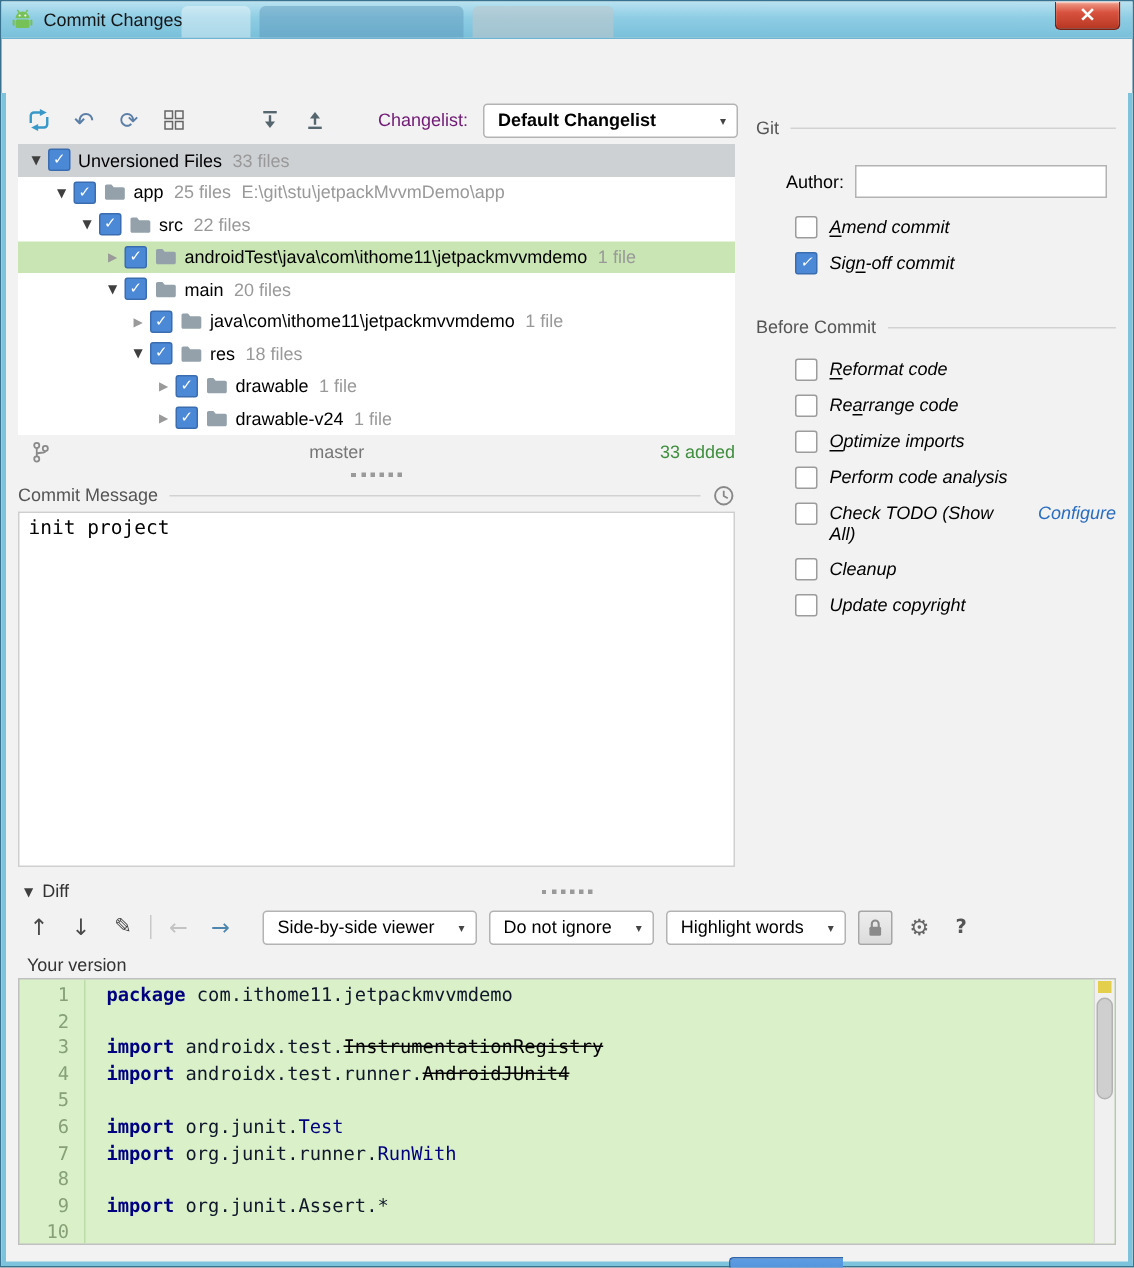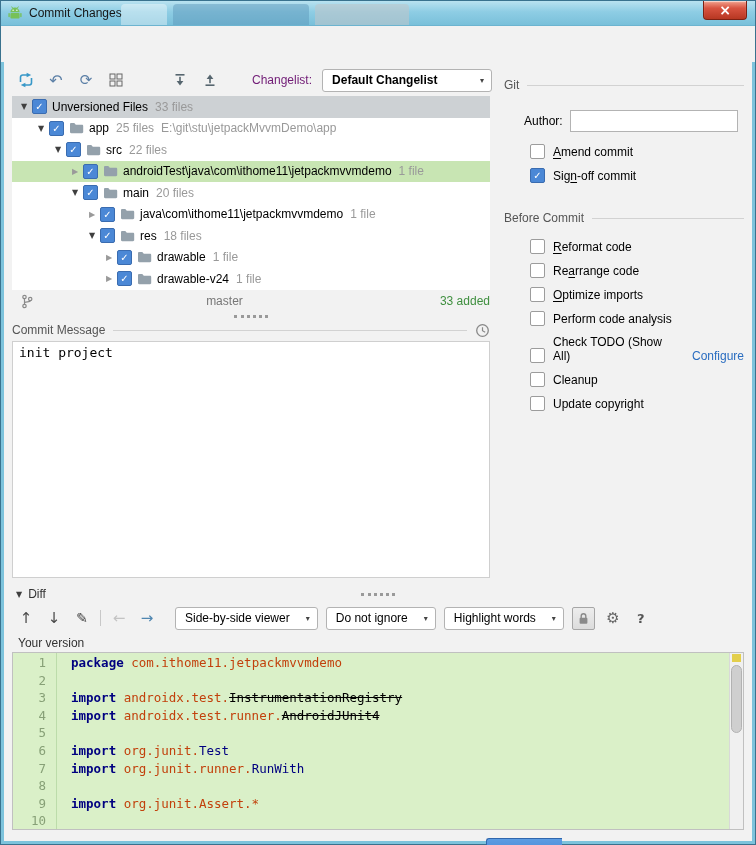--- a/index.html
+++ b/index.html
@@ -50,21 +50,21 @@
 .splitter{height:9px;flex:none;display:flex;align-items:center;justify-content:center;cursor:row-resize;}
 .splitter i{width:34px;border-top:3px dotted #9a9a9a;display:block;}
 
 .sec-header{display:flex;align-items:center;gap:8px;height:18px;flex:none;font-size:12px;color:#555;}
 .hline{flex:1;border-top:1px solid #d2d2d2;}
 .cm-box{flex:1;background:#fff;border:1px solid #cfcfcf;margin-top:2px;font-family:"DejaVu Sans Mono",monospace;font-size:13px;color:#000;padding:3px 6px;cursor:text;}
 
 .author-row{display:flex;align-items:center;gap:7px;margin-top:16px;padding-left:20px;font-size:12px;color:#000;flex:none;}
 .author-row input{width:168px;height:22px;border:1px solid #b3b3b3;background:#fff;padding:0 4px;font:12px "Liberation Sans",sans-serif;}
 .opts{display:flex;flex-direction:column;gap:9px;padding-left:26px;margin-top:12px;flex:none;}
-.opt{display:flex;align-items:flex-end;gap:8px;font-size:12px;color:#000;cursor:pointer;}
+.opt{display:flex;align-items:flex-start;gap:8px;font-size:12px;color:#000;cursor:pointer;font-style:italic;}
 .opt u{text-underline-offset:2px;}
 .link{color:#2a6dc0;margin-left:4px;cursor:pointer;}
 .mt2{margin-top:26px;}
 
 .diff-header{height:16px;flex:none;margin-top:8px;display:flex;align-items:center;gap:6px;font-size:12px;color:#333;position:relative;padding-left:4px;cursor:pointer;}
 .diff-header .tri{font-size:8px;color:#3f3f3f;}
 .diff-header .dots{position:absolute;left:50%;transform:translateX(-50%);width:34px;border-top:3px dotted #9a9a9a;}
 .diff-toolbar{height:32px;flex:none;display:flex;align-items:center;gap:8px;padding:0 4px;}
 .dt{font-size:15px;color:#4a4a4a;}
 .dt.dis{color:#c3c3c3;}
@@ -74,21 +74,21 @@
 .gear{font-size:15px;color:#666;}
 .qmark{font-size:13px;font-weight:bold;color:#555;}
 .pane-title{height:16px;flex:none;font-size:12px;color:#333;padding-left:6px;margin-top:2px;}
 
 .code-box{height:178px;flex:none;display:flex;background:#daf0c8;border:1px solid #c0c0c0;font-family:"DejaVu Sans Mono",monospace;font-size:12.5px;overflow:hidden;}
 .gutter{width:44px;flex:none;text-align:right;padding:1px 10px 0 0;color:#87a077;border-right:1px solid #bcdcaa;}
 .ln{height:17.6px;line-height:17.6px;}
 .code{flex:1;min-width:0;padding:1px 0 0 14px;overflow:hidden;}
 .cl{height:17.6px;line-height:17.6px;white-space:pre;}
 .s-kw{color:#000080;font-weight:bold;}
-.s-p{color:#c2410c;}
+.s-p{color:#0f172a;}
 .s-del{color:#000;text-decoration:line-through;}
 .s-cls{color:#000080;}
 .scrollbar{width:14px;flex:none;background:#f0f0f0;border-left:1px solid #d8d8d8;position:relative;cursor:pointer;}
 .mark{position:absolute;top:1px;left:2px;right:2px;height:8px;background:#e3cf4b;}
 .thumb{position:absolute;top:12px;left:1px;right:1px;height:68px;background:#cfcfcf;border:1px solid #b2b2b2;border-radius:6px;}
 
 .footer{margin-top:auto;flex:none;display:flex;align-items:center;justify-content:flex-end;gap:11px;padding:8px 16px 2px 0;}
 .commit-split{display:flex;flex-direction:column;}
 .commit-main{height:26px;padding:0 17px;background:linear-gradient(#5c9ce2,#3e7ecf);border:1px solid #2f66ad;border-right:none;border-radius:3px 0 0 3px;color:#fff;font-size:12px;font-family:inherit;cursor:pointer;}
 .commit-main u{text-underline-offset:2px;}

